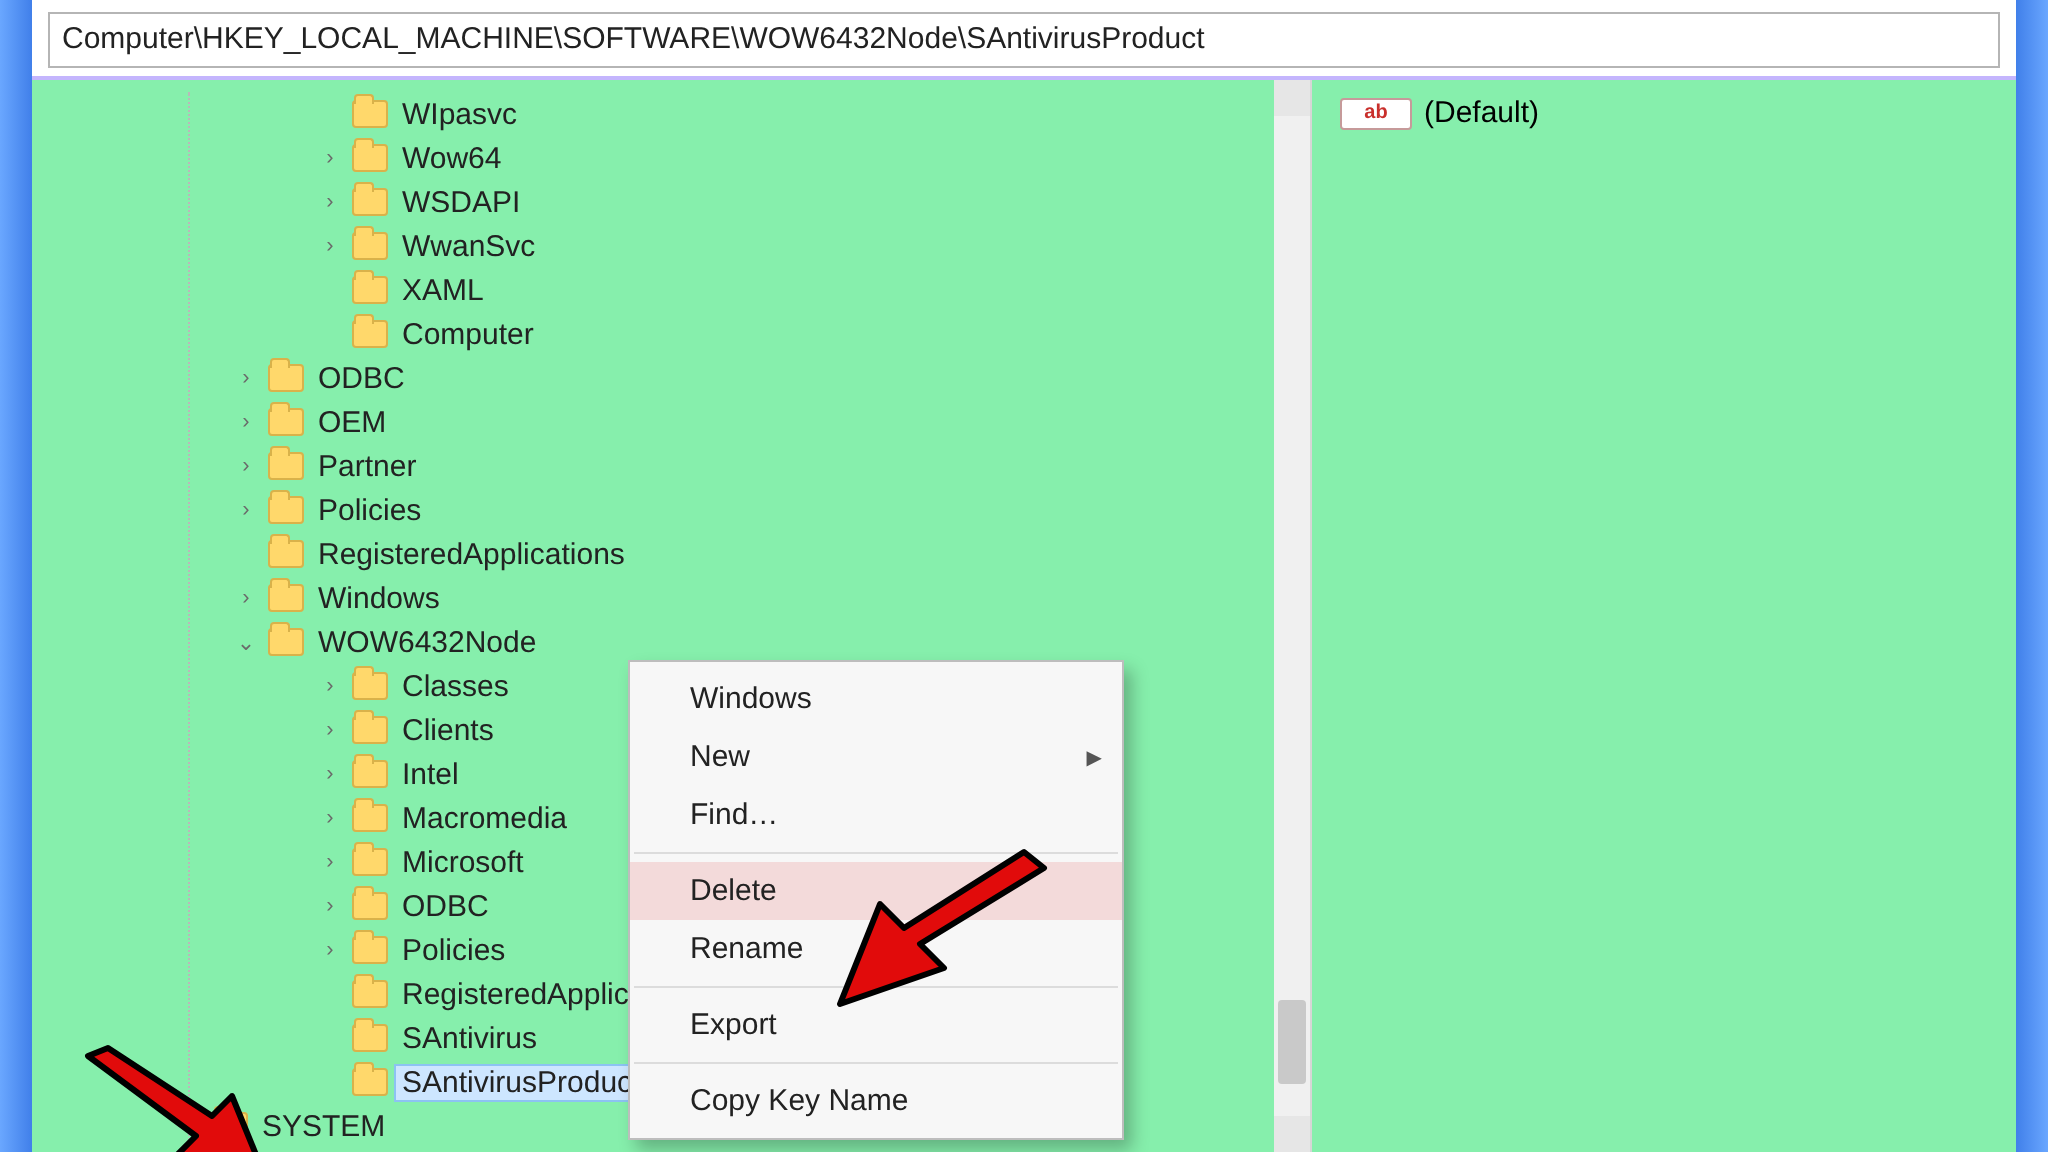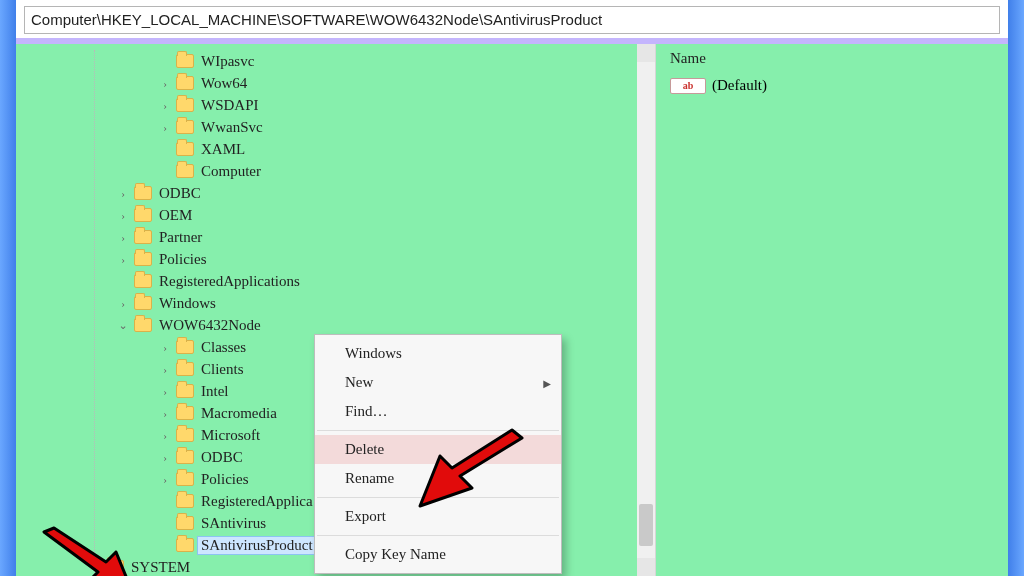--- a/index.html
+++ b/index.html
@@ -7,21 +7,21 @@
   body {
     background: linear-gradient(90deg, #6aa7ff 0%, #1a5bd6 3%, #1a5bd6 97%, #6aa7ff 100%);
     padding: 0 16px;
   }
   .window { background: #86efac; width: 100%; height: 100%; display: flex; flex-direction: column; }
   .addr-wrap { padding: 6px 8px 4px 8px; background: #fff; }
   .addr-bar {
     border: 1px solid #b5b5b5; background: #fff; height: 28px; line-height: 26px;
     padding: 0 6px; font-size: 15px; width: 100%; color: #222;
   }
-  .panes { flex: 1 1 auto; display: flex; position: relative; border-top: 6px solid #c4b5fd; min-height: 0; font-family: Liberation Serif, serif; }
+  .panes { flex: 1 1 auto; display: flex; position: relative; border-top: 2px solid #c4b5fd; min-height: 0; }
   .tree-pane {
     width: 640px; border-right: 1px solid #d6d6d6; position: relative; overflow: hidden;
     padding: 6px 0 0 0;
   }
   .values-pane { flex: 1 1 auto; padding: 6px 10px; }
   .val-header { font-size: 15px; color: #222; margin-bottom: 8px; padding-left: 4px; }
   .val-row { display: flex; align-items: center; gap: 6px; padding: 2px 4px; font-size: 15px; }
   .ab-icon {
     width: 36px; height: 16px; border: 1px solid #c69a9a; border-radius: 2px;
     display: inline-flex; align-items: center; justify-content: center;
@@ -235,21 +235,20 @@
       </div>
 
       <div class="arrow" style="left:396px; top:384px;">
         <svg width="120" height="90" viewBox="0 0 120 90">
           <path d="M110 10 L48 48 L60 60 L8 78 L28 28 L40 40 L100 2 Z"></path>
         </svg>
       </div>
     </div>
 
     <div class="values-pane">
-      <div class="val-header">Name</div>
       <div class="val-row">
         <span class="ab-icon">ab</span>
         <span>(Default)</span>
       </div>
     </div>
 
   </div>
 </div>
 
 </body></html>

